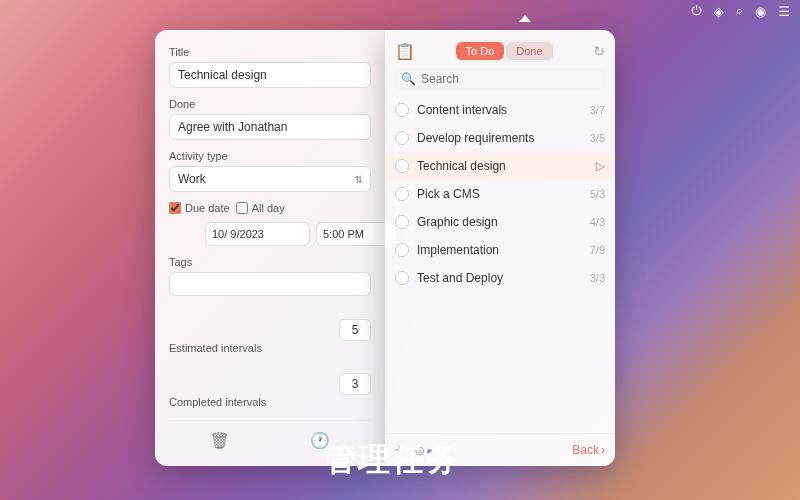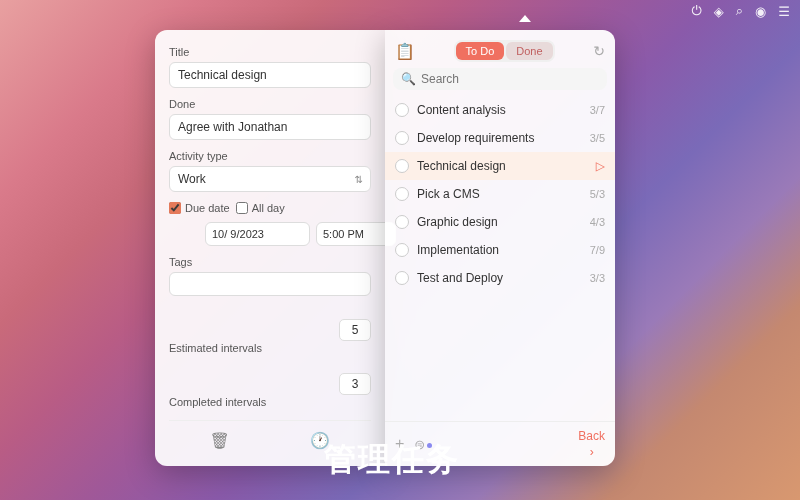--- a/index.html
+++ b/index.html
@@ -388,21 +388,20 @@
 
     .back-btn {
       display: flex;
       align-items: center;
       gap: 2px;
       font-size: 12px;
       color: #f07060;
       cursor: pointer;
       background: none;
       border: none;
-      flex-direction: column;
     }
 
     
     .bottom-text {
       position: absolute;
       bottom: 18px;
       left: 0;
       right: 16px;
       text-align: center;
       font-size: 32px;
@@ -495,21 +494,21 @@
 
     <div class="search-bar">
       <span class="search-bar-icon">🔍</span>
       <input class="search-input" placeholder="Search" style="">
     </div>
 
     <div class="task-list">
 
     <div class="task-item">
           <div class="task-radio"></div>
-          <span class="task-name">Content analysis</span>
+          <span class="task-name">Content intervals</span>
           <span class="task-count">3/7</span>
         </div>
         <div class="task-item">
           <div class="task-radio"></div>
           <span class="task-name">Develop requirements</span>
           <span class="task-count">3/5</span>
         </div>
         <div class="task-item active">
           <div class="task-radio"></div>
           <span class="task-name">Technical design</span>

